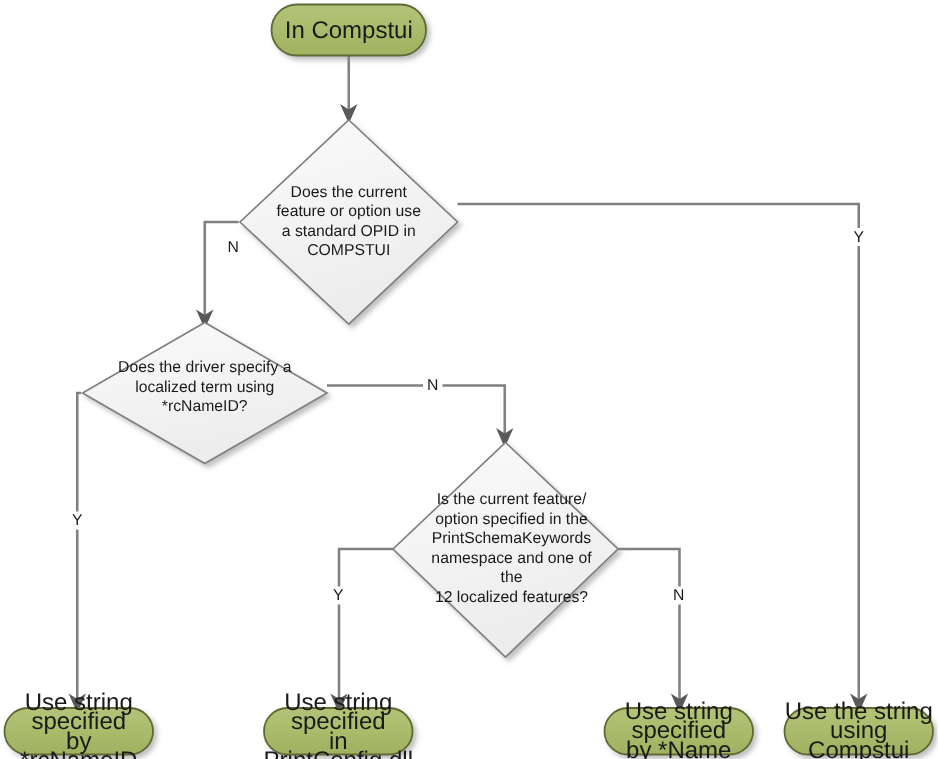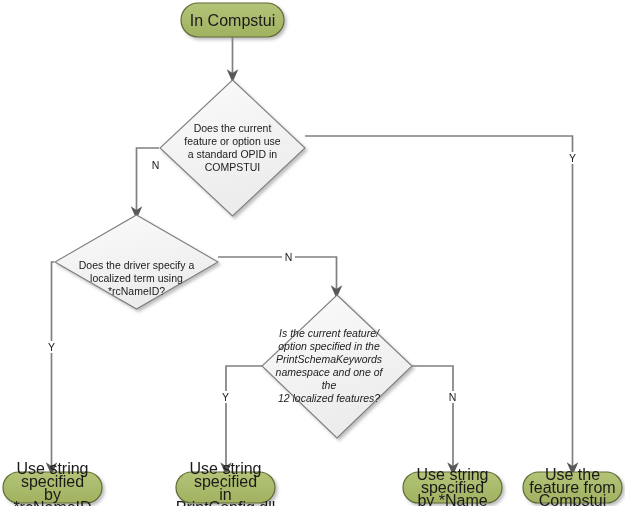--- a/index.html
+++ b/index.html
@@ -112,40 +112,40 @@
     <rect x="523" y="472" width="99" height="31" rx="15.5" ry="15.5" fill="url(#termGrad)" stroke="#5E6B33" stroke-width="1.2" filter="url(#softshadow)"></rect>
   </svg>
 
   <div class="node-label term-label" style="left:181px; top:3px; width:103px; height:34px;">In Compstui</div>
 
   <div class="node-label dec-label" style="left:166px; top:94px; width:133px; height:108px;">Does the current
 feature or option use
 a standard OPID in
 COMPSTUI</div>
 
-  <div class="node-label dec-label" style="left:66px; top:252px; width:141px; height:52px;">Does the driver specify a
+  <div class="node-label dec-label" style="left:66px; top:232px; width:141px; height:52px;">Does the driver specify a
 localized term using
 *rcNameID?</div>
 
-  <div class="node-label dec-label" style="left:268px; top:330px; width:122px; height:72px;font-style:italic;">Is the current feature/
+  <div class="node-label dec-label" style="left:280px; top:330px; width:122px; height:72px;">Is the current feature/
 option specified in the
 PrintSchemaKeywords
 namespace and one of the
 12 localized features?</div>
 
   <div class="node-label term-label" style="left:3px; top:472px; width:99px; height:31px;">Use string specified
 by *rcNameID</div>
 
   <div class="node-label term-label" style="left:176px; top:472px; width:99px; height:31px;">Use string specified
 in PrintConfig.dll</div>
 
   <div class="node-label term-label" style="left:403px; top:472px; width:99px; height:31px;">Use string specified
 by *Name</div>
 
-  <div class="node-label term-label" style="left:523px; top:472px; width:99px; height:31px;">Use the feature from
+  <div class="node-label term-label" style="left:523px; top:472px; width:99px; height:31px;">Use the string using
 Compstui</div>
 
   <div class="edge-label" style="left:149px; top:159px; width:13px;">N</div>
 
   <div class="edge-label" style="left:566px; top:152px; width:13px;">Y</div>
 
   <div class="edge-label" style="left:45px; top:341px; width:13px;">Y</div>
 
   <div class="edge-label" style="left:282px; top:251px; width:13px;">N</div>
 

